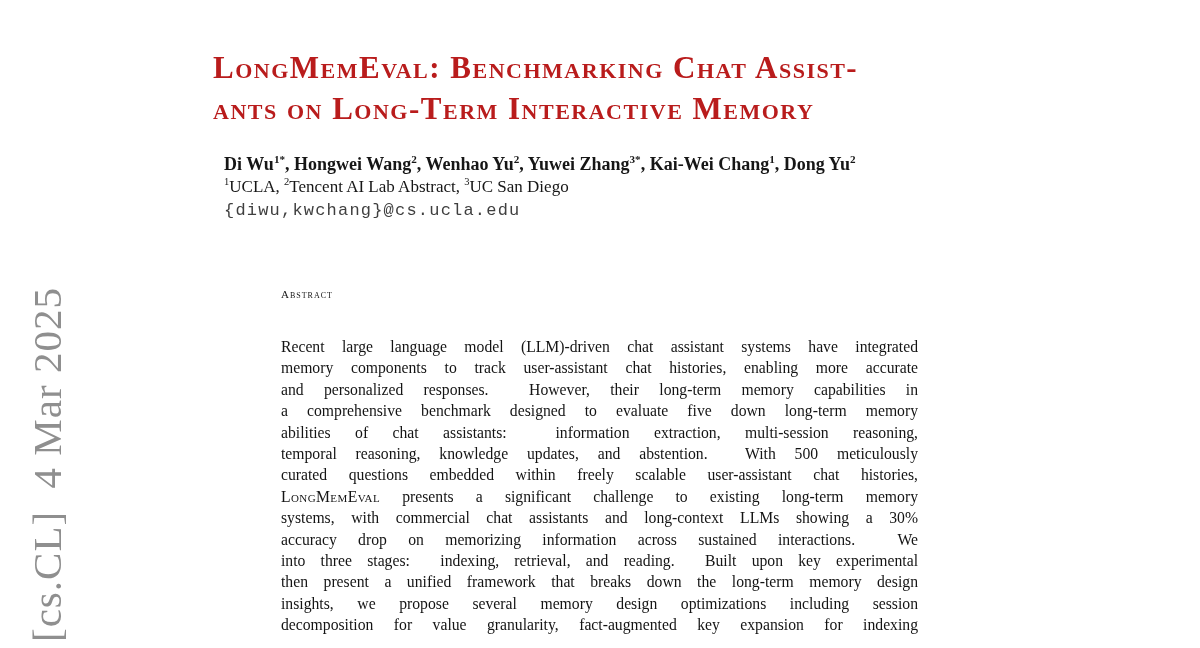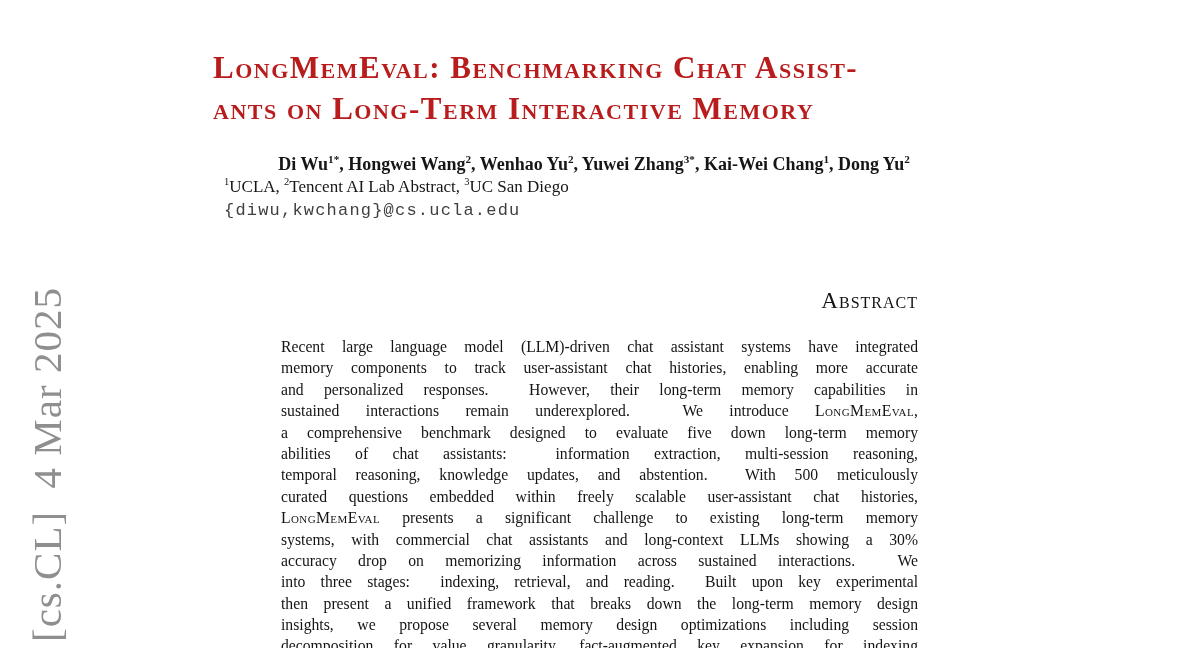--- a/index.html
+++ b/index.html
@@ -44,21 +44,20 @@
   .author-block {
     position: absolute;
     left: 224px; top: 153px;
     width: 740px;
   }
   .authors-line {
     font-size: 18px;
     font-weight: bold;
     line-height: 23px;
     white-space: nowrap;
-    text-align: center;
   }
   .authors-line sup, .affil-line sup {
     font-size: 0.62em;
     line-height: 0;
     vertical-align: super;
   }
   .affil-line {
     font-size: 17px;
     line-height: 22px;
     white-space: nowrap;
@@ -71,22 +70,22 @@
     color: #3f3f3f;
     margin-top: 1px;
     white-space: pre;
   }
 
   
   .abstract-heading {
     position: absolute;
     left: 281px; top: 288px;
     width: 637px;
-    text-align: right;
-    font-size: 23px;
+    text-align: left;
+    font-size: 11px;
     font-variant: small-caps;
     letter-spacing: 1px;
     color: #141414;
   }
   .abstract-body {
     position: absolute;
     left: 281px; top: 336px;
     width: 637px;
     font-size: 15.7px;
     color: #141414;
@@ -130,21 +129,20 @@
     <div class="email-line">{diwu,kwchang}@cs.ucla.edu</div>
 
   </div>
 
   <div class="abstract-heading">Abstract</div>
 
   <div class="abstract-body">
     <div class="abs-line"><span>Recent large language model (LLM)-driven chat assistant systems have integrated</span><span class="sc"></span><span></span></div>
     <div class="abs-line"><span>memory components to track user-assistant chat histories, enabling more accurate</span><span class="sc"></span><span></span></div>
     <div class="abs-line"><span>and personalized responses.  However, their long-term memory capabilities in</span><span class="sc"></span><span></span></div>
-    <div class="abs-line"><span>sustained interactions remain underexplored.  We introduce </span><span class="sc">LongMemEval</span><span>,</span></div>
     <div class="abs-line"><span>a comprehensive benchmark designed to evaluate five down long-term memory</span><span class="sc"></span><span></span></div>
     <div class="abs-line"><span>abilities of chat assistants:  information extraction, multi-session reasoning,</span><span class="sc"></span><span></span></div>
     <div class="abs-line"><span>temporal reasoning, knowledge updates, and abstention.  With 500 meticulously</span><span class="sc"></span><span></span></div>
     <div class="abs-line"><span>curated questions embedded within freely scalable user-assistant chat histories,</span><span class="sc"></span><span></span></div>
     <div class="abs-line"><span></span><span class="sc">LongMemEval</span><span> presents a significant challenge to existing long-term memory</span></div>
     <div class="abs-line"><span>systems, with commercial chat assistants and long-context LLMs showing a 30%</span><span class="sc"></span><span></span></div>
     <div class="abs-line"><span>accuracy drop on memorizing information across sustained interactions.  We</span><span class="sc"></span><span></span></div>
     <div class="abs-line"><span>into three stages:  indexing, retrieval, and reading.  Built upon key experimental</span><span class="sc"></span><span></span></div>
     <div class="abs-line"><span>then present a unified framework that breaks down the long-term memory design</span><span class="sc"></span><span></span></div>
     <div class="abs-line"><span>insights, we propose several memory design optimizations including session</span><span class="sc"></span><span></span></div>

